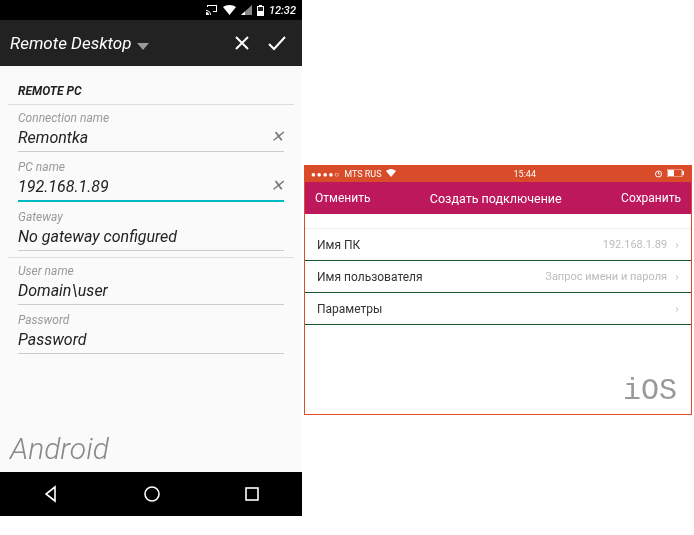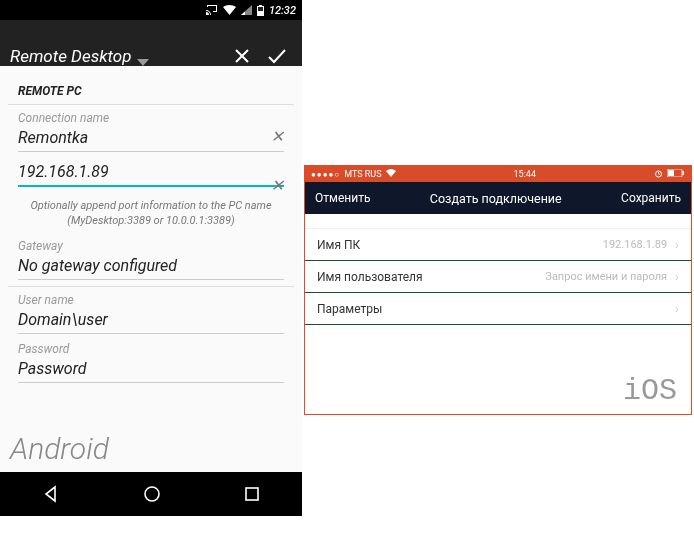--- a/index.html
+++ b/index.html
@@ -35,21 +35,21 @@
     font-size: 11px;
     font-weight: 500;
   }
   .and-statusbar .ico { display:inline-flex; }
 
   .and-header {
     height: 46px;
     background: #222;
     color: #fff;
     display: flex;
-    align-items: flex-end;
+    align-items: center;
     padding: 0 10px;
     gap: 8px;
   }
   .and-header .title { font-size: 17px; flex: 0 0 auto; }
   .and-header .tri { width:0;height:0;border-left:6px solid transparent;border-right:6px solid transparent;border-top:7px solid #999; margin-top:6px; margin-left:-2px;}
   .and-header .spacer { flex: 1; }
   .and-header .hicon { width:26px; text-align:center; }
   .and-header svg { display:block; }
 
   .and-body {
@@ -132,21 +132,21 @@
     display:flex;
     align-items:center;
     padding:0 6px;
   }
   .ios-sb .center { flex:1; text-align:center; }
   .ios-sb .right { display:flex; gap:4px; align-items:center;}
   .ios-sb .dots { letter-spacing:1px; font-size:8px; }
 
   .ios-header {
     height:32px;
-    background:#0f172a;
+    background:#be185d;
     color:#fff;
     display:flex;
     align-items:center;
     padding:0 10px;
     font-size:12px;
   }
   .ios-header .c { flex:1; text-align:center; font-size:12.5px; }
 
   .ios-list { background:#fff; margin-top:14px; border-top:1px solid #eee; }
   .ios-row {
@@ -221,25 +221,25 @@
     <div class="section-head">REMOTE PC</div>
     <div class="divider"></div>
 
     <div class="field">
       <div class="lbl">Connection name</div>
       <div class="val">Remontka</div>
       <span class="clear">✕</span>
     </div>
 
     <div class="field active">
+      <div class="lbl">PC name</div>
       <div class="val">192.168.1.89</div>
       <span class="clear">✕</span>
     </div>
 
-    <div class="hint">Optionally append port information to the PC name (MyDesktop:3389 or 10.0.0.1:3389)</div>
 
     <div class="field">
       <div class="lbl">Gateway</div>
       <div class="val">No gateway configured</div>
     </div>
 
     <div class="divider"></div>
 
     <div class="field">
       <div class="lbl">User name</div>

